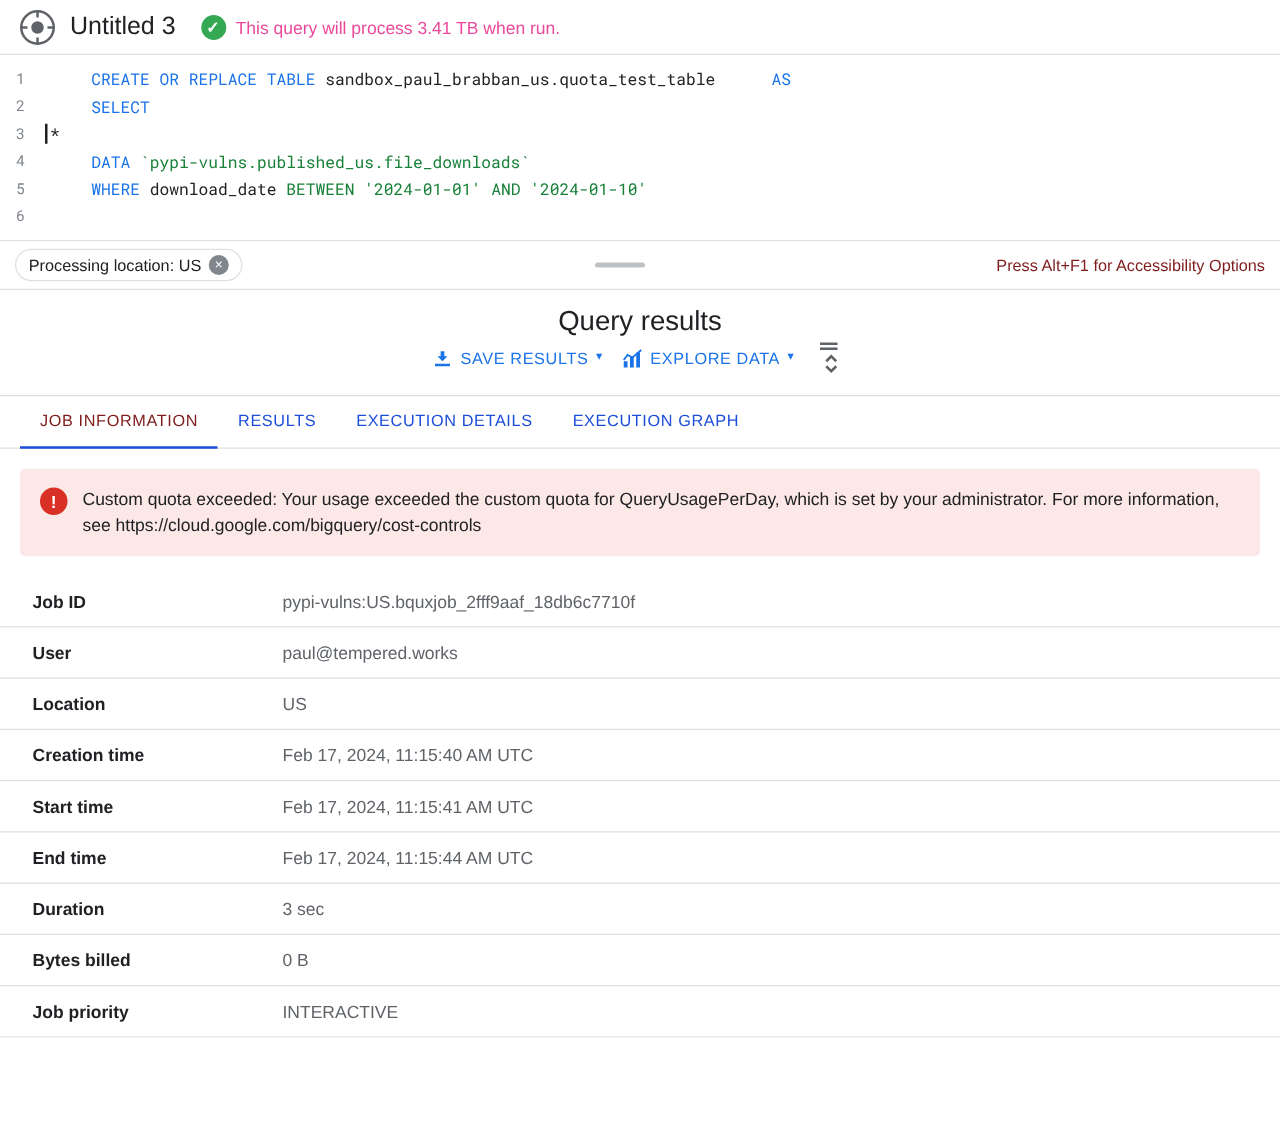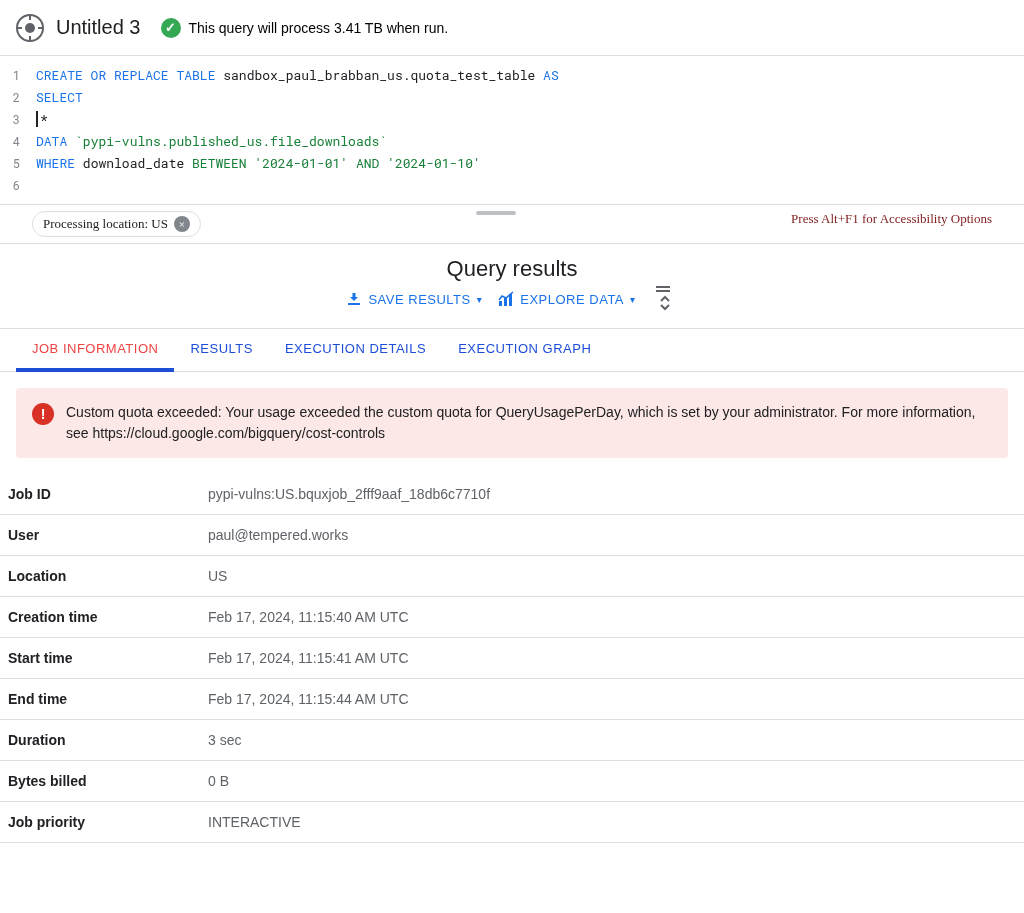--- a/index.html
+++ b/index.html
@@ -5,40 +5,40 @@
     * { box-sizing: border-box; margin: 0; padding: 0; }
     body { font-family: 'Google Sans', Arial, sans-serif; font-size: 14px; background: #fff; color: #202124; width: 1024px; }
 
     
     .header-bar {
       display: flex;
       align-items: center;
       padding: 8px 16px;
       border-bottom: 1px solid #e0e0e0;
       background: #fff;
-      height: 56px;
+      height: 44px;
     }
     .header-logo {
       width: 28px; height: 28px;
       background: #fff;
       margin-right: 12px;
       flex-shrink: 0;
     }
     .header-title {
       font-size: 20px;
       font-weight: 400;
       color: #202124;
       margin-right: 20px;
     }
     .query-status {
       display: flex;
       align-items: center;
       gap: 8px;
       font-size: 14px;
-      color: #000000;
+      color: #ec4899;
     }
     .status-check {
       width: 20px; height: 20px;
       border-radius: 50%;
       background: #34a853;
       display: flex; align-items: center; justify-content: center;
       flex-shrink: 0;
     }
     .status-check::after {
       content: '✓';
@@ -66,36 +66,35 @@
       text-align: right;
       padding-right: 16px;
       color: #80868b;
       font-size: 12px;
       flex-shrink: 0;
       user-select: none;
     }
     .code-content {
       flex: 1;
     }
-    .kw-blue { color: #1a73e8; }
+    .kw-blue { color: #1a73e8; margin-left: 37px; }
     .kw-green { color: #188038; }
     .str-green { color: #188038; }
     .cursor-line { display: flex; align-items: center; }
     .cursor { width: 2px; height: 16px; background: #202124; display: inline-block; margin-right: 2px; animation: blink 1s step-end infinite; }
     @keyframes blink { 0%, 100% { opacity: 1; } 50% { opacity: 0; } }
 
     
     .location-bar {
       display: flex;
-      align-items: flex-start;
+      align-items: center;
       justify-content: space-between;
-      padding: 6px 32px;
+      padding: 6px 12px;
       border-bottom: 1px solid #e0e0e0;
       background: #fff;
-      font-family: Liberation Serif, serif;
     }
     .location-chip {
       display: flex;
       align-items: center;
       gap: 6px;
       border: 1px solid #e0e0e0;
       border-radius: 16px;
       padding: 4px 10px;
       font-size: 13px;
       background: #fff;
@@ -137,21 +136,20 @@
       font-weight: 400;
       color: #202124;
     }
     .results-actions {
       display: flex;
       align-items: center;
       gap: 16px;
     }
     .action-btn {
       display: flex;
-      align-items: center;
       gap: 6px;
       font-size: 13px;
       font-weight: 500;
       color: #1a73e8;
       cursor: pointer;
       letter-spacing: 0.5px;
       text-transform: uppercase;
       border: none;
       background: none;
     }
@@ -184,22 +182,22 @@
       padding: 12px 16px;
       font-size: 13px;
       font-weight: 500;
       color: #1d4ed8;
       cursor: pointer;
       letter-spacing: 0.5px;
       border-bottom: 3px solid transparent;
       margin-bottom: -1px;
     }
     .tab.active {
-      color: #ef4444;
-      border-bottom: 4px solid #1d4ed8;
+      color: #7f1d1d;
+      border-bottom: 2px solid #1d4ed8;
     }
 
     
     .error-alert {
       display: flex;
       align-items: flex-start;
       gap: 12px;
       margin: 16px;
       padding: 14px 16px;
       background: #fce8e6;
@@ -225,21 +223,21 @@
     
     .job-table {
       width: 100%;
       border-collapse: collapse;
       margin-top: 8px;
     }
     .job-table tr {
       border-bottom: 1px solid #e0e0e0;
     }
     .job-table td {
-      padding: 12px 8px;
+      padding: 12px 26px;
       font-size: 14px;
       vertical-align: top;
     }
     .job-table td:first-child {
       font-weight: 600;
       color: #202124;
       width: 200px;
       white-space: nowrap;
     }
     .job-table td:last-child {

